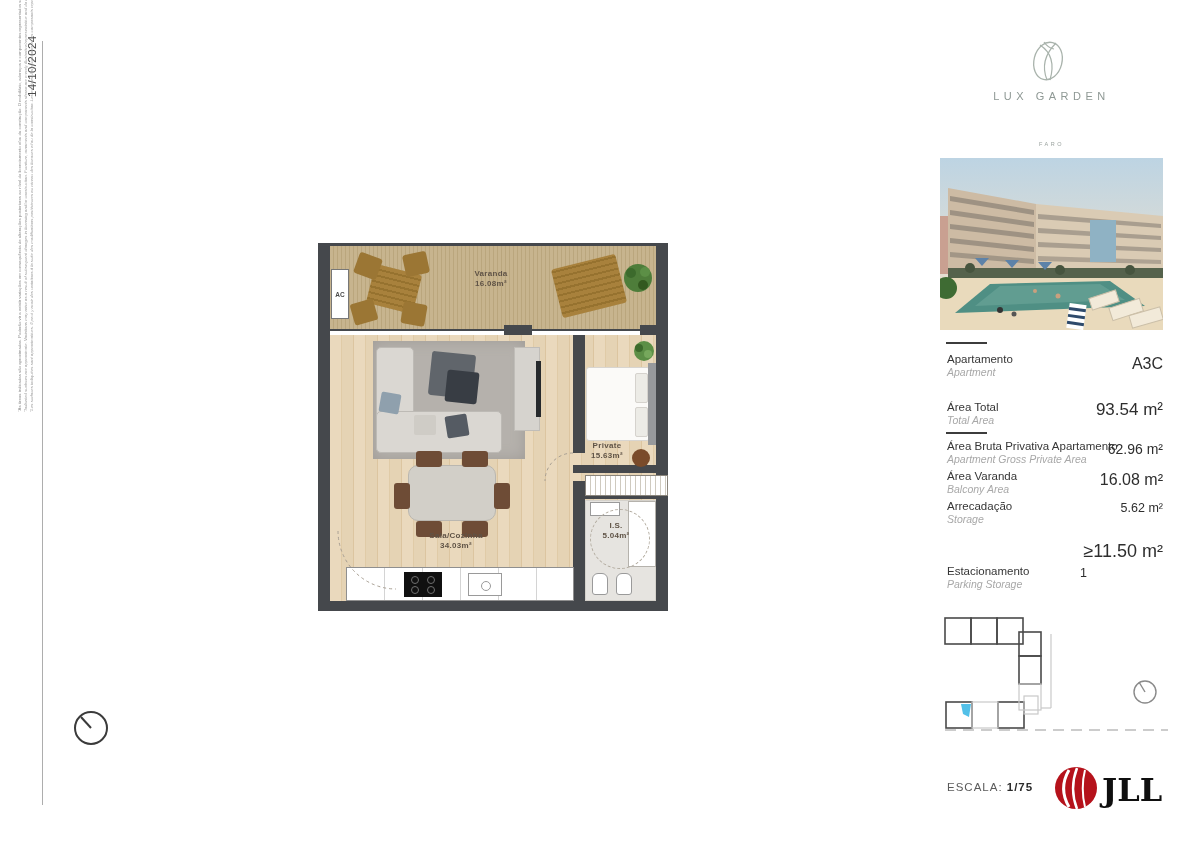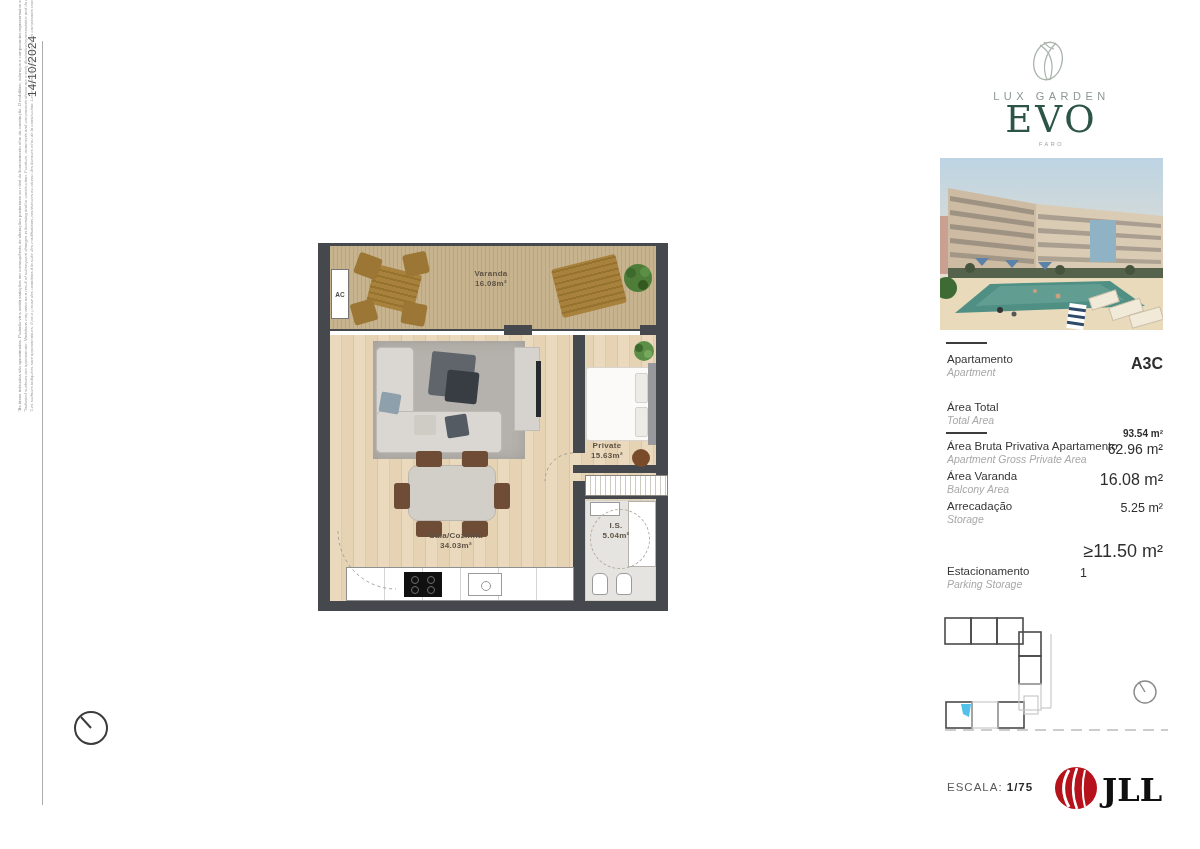--- a/index.html
+++ b/index.html
@@ -180,21 +180,20 @@
     </div>
   </div>
 
   <svg class="abs" style="left:1026px;top:36px" width="44" height="48">
     <ellipse cx="22" cy="25" rx="14" ry="19" fill="none" stroke="#a9b3ac" stroke-width="1.3" transform="rotate(14 22 25)"></ellipse>
     <path d="M14 9 Q 31 20 24 44" fill="none" stroke="#a9b3ac" stroke-width="1.2"></path>
     <path d="M30 7 Q 13 24 21 44" fill="none" stroke="#a9b3ac" stroke-width="1.2"></path>
     <path d="M18 6 Q 22 12 28 13" fill="none" stroke="#a9b3ac" stroke-width="1.2"></path>
   </svg>
   <div class="abs brandline" id="brand-top">LUX GARDEN</div>
-  <div class="abs brandline" id="brand-main">EVO</div>
   <div class="abs brandline" id="brand-sub">FARO</div>
 
   <svg class="abs" style="left:940px;top:158px" width="223" height="172" viewBox="0 0 223 172">
     <defs>
       <linearGradient id="sky" x1="0" y1="0" x2="0" y2="1">
         <stop offset="0" stop-color="#bdd4e3"></stop>
           <stop offset="1" stop-color="#e7dfd0"></stop>
       </linearGradient>
     </defs>
     <rect x="0" y="0" width="223" height="124" fill="url(#sky)"></rect>
@@ -234,47 +233,47 @@
     <circle cx="60" cy="152" r="3" fill="#333333"></circle>
       <circle cx="74" cy="156" r="2.5" fill="#555555"></circle>
   </svg>
 
   <div class="hr-dark" style="top:342px"></div>
 
   <div class="row-label" style="top:353px">
     <div class="pt">Apartamento</div>
     <div class="en">Apartment</div>
   </div>
-  <div class="row-value" style="top:355px;font-size:16px;font-weight:bold">A3C</div>
+  <div class="row-value" style="top:355px;font-size:16px;font-weight:normal">A3C</div>
 
   <div class="row-label" style="top:401px">
     <div class="pt">Área Total</div>
     <div class="en">Total Area</div>
   </div>
-  <div class="row-value" style="top:428px;font-size:10px;font-weight:bold">93.54 m²</div>
+  <div class="row-value" style="top:400px;font-size:17px;font-weight:normal">93.54 m²</div>
 
   <div class="hr-dark" style="top:432px"></div>
 
   <div class="row-label" style="top:440px">
     <div class="pt">Área Bruta Privativa Apartamento</div>
     <div class="en">Apartment Gross Private Area</div>
   </div>
   <div class="row-value" style="top:441px;font-size:14px">62.96 m²</div>
 
   <div class="row-label" style="top:470px">
     <div class="pt">Área Varanda</div>
     <div class="en">Balcony Area</div>
   </div>
   <div class="row-value" style="top:471px;font-size:16px">16.08 m²</div>
 
   <div class="row-label" style="top:500px">
     <div class="pt">Arrecadação</div>
     <div class="en">Storage</div>
   </div>
-  <div class="row-value" style="top:501px;font-size:12.5px">5.25 m²</div>
+  <div class="row-value" style="top:501px;font-size:12.5px">5.62 m²</div>
 
   <div class="row-label" style="top:565px">
     <div class="pt">Estacionamento</div>
     <div class="en">Parking Storage</div>
   </div>
   <div class="abs" style="left:1080px;top:566px;font-size:12.5px;color:#2e2e2e">1</div>
   <div class="row-value" style="top:541px;font-size:18px">≥11.50 m²</div>
 
   <svg class="abs" style="left:940px;top:612px" width="230" height="145" viewBox="0 0 230 145">
     <g fill="none" stroke="#4a4a4a" stroke-width="1.6">

